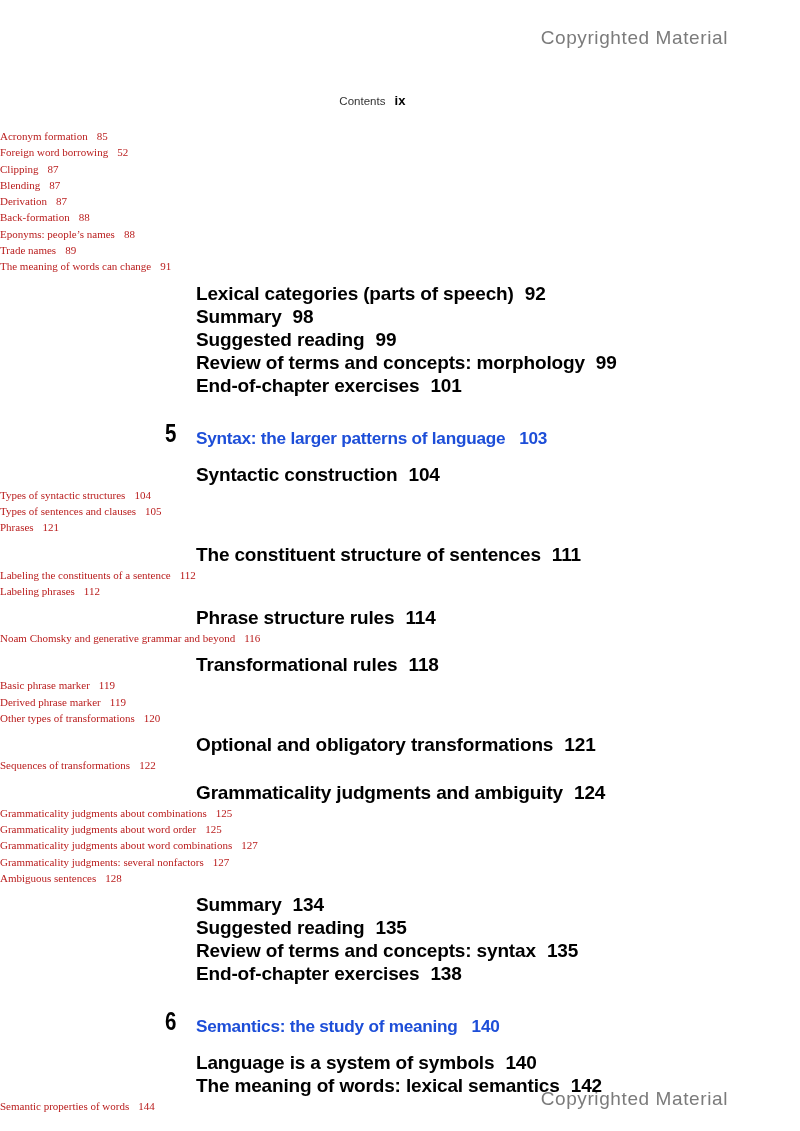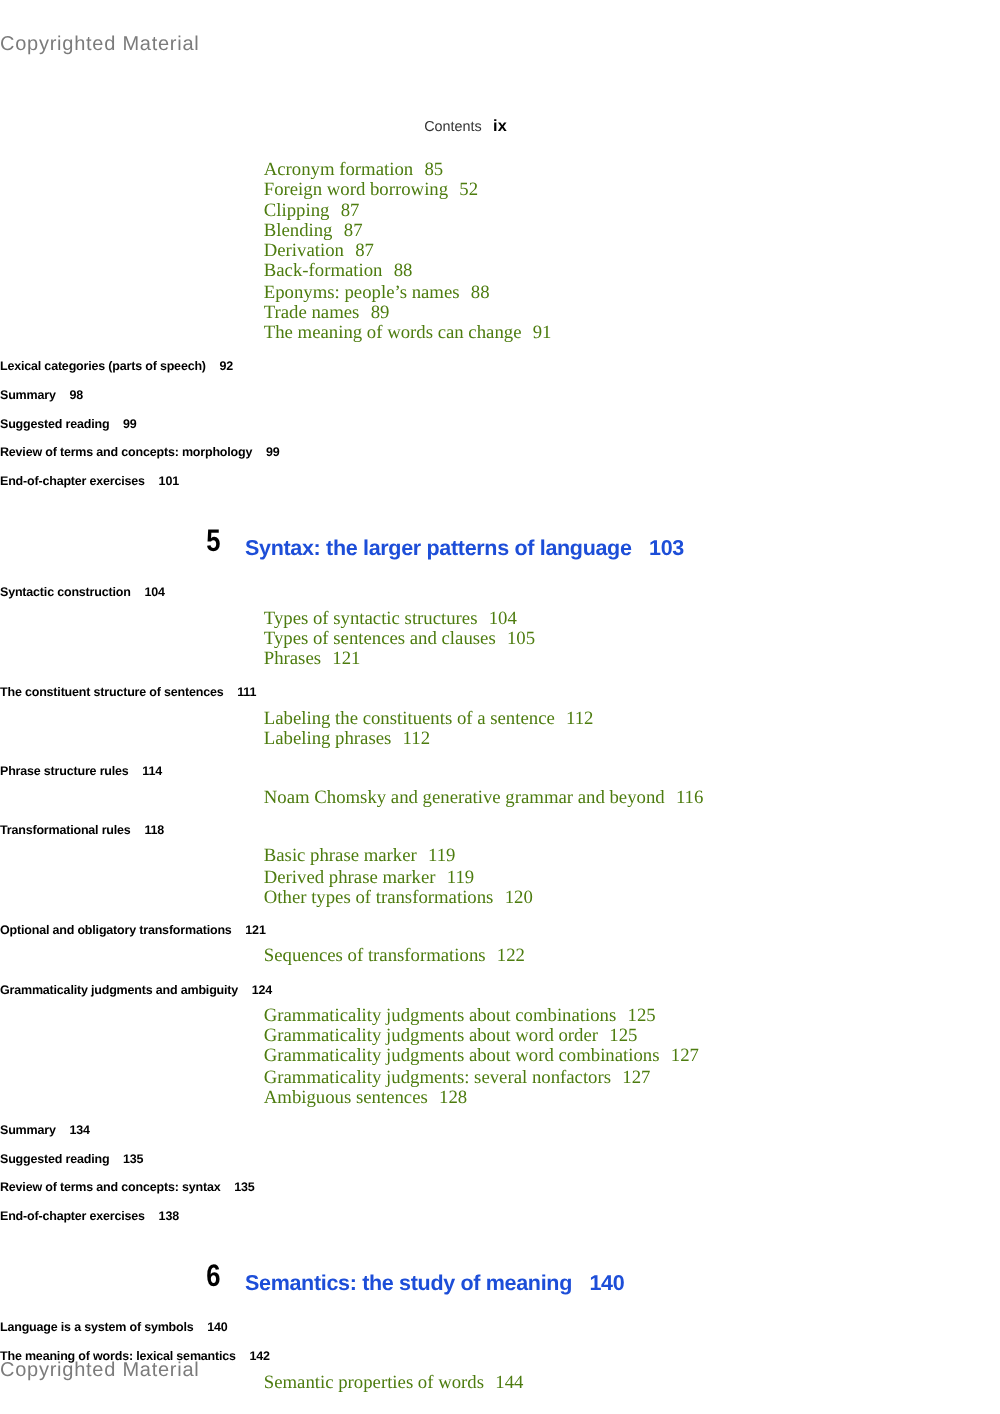--- a/index.html
+++ b/index.html
@@ -21,23 +21,23 @@
     width: 800px;
     height: 1131px;
     overflow: hidden;
   }
 
   
   .watermark {
     position: absolute;
     left: 0;
     width: 728px;
-    text-align: left;
-    font-family: "Liberation Sans", "DejaVu Sans", sans-serif;
-    font-size: 16px;
+    text-align: right;
+    font-family: "Liberation Sans", "DejaVu Sans", sans-serif;
+    font-size: 19px;
     letter-spacing: 0.6px;
     color: #7b7b7b;
     white-space: nowrap;
   }
   .watermark.top  { top: 27px; }
   .watermark.bottom { top: 1088px; }
 
   
   .runhead {
     position: absolute;
@@ -63,33 +63,33 @@
     position: absolute;
     top: 128px;
     left: 0;
     width: 800px;
   }
 
   .entry { white-space: nowrap; }
 
   
   .lvl3 {
-    margin-left: 211px;
     font-family: "Liberation Serif", "DejaVu Serif", serif;
-    font-size: 15px;
+    font-size: 11px;
     line-height: 16.3px;
-    color: #4d7c0f;
+    color: #b91c1c;
   }
   .lvl3 .pg { margin-left: 9px; }
 
   
   .lvl2 {
-    font-family: "Liberation Sans", "DejaVu Sans", sans-serif;
-    font-weight: bold;
-    font-size: 10px;
+    margin-left: 196px;
+    font-family: "Liberation Sans", "DejaVu Sans", sans-serif;
+    font-weight: bold;
+    font-size: 19px;
     line-height: 23px;
     letter-spacing: -0.15px;
     color: #000000;
   }
   .lvl2 .pg { margin-left: 11px; }
 
   
   .gap-before-lvl2 { margin-top: 7px; }
   .lvl3-block { margin-top: 1px; }
 

